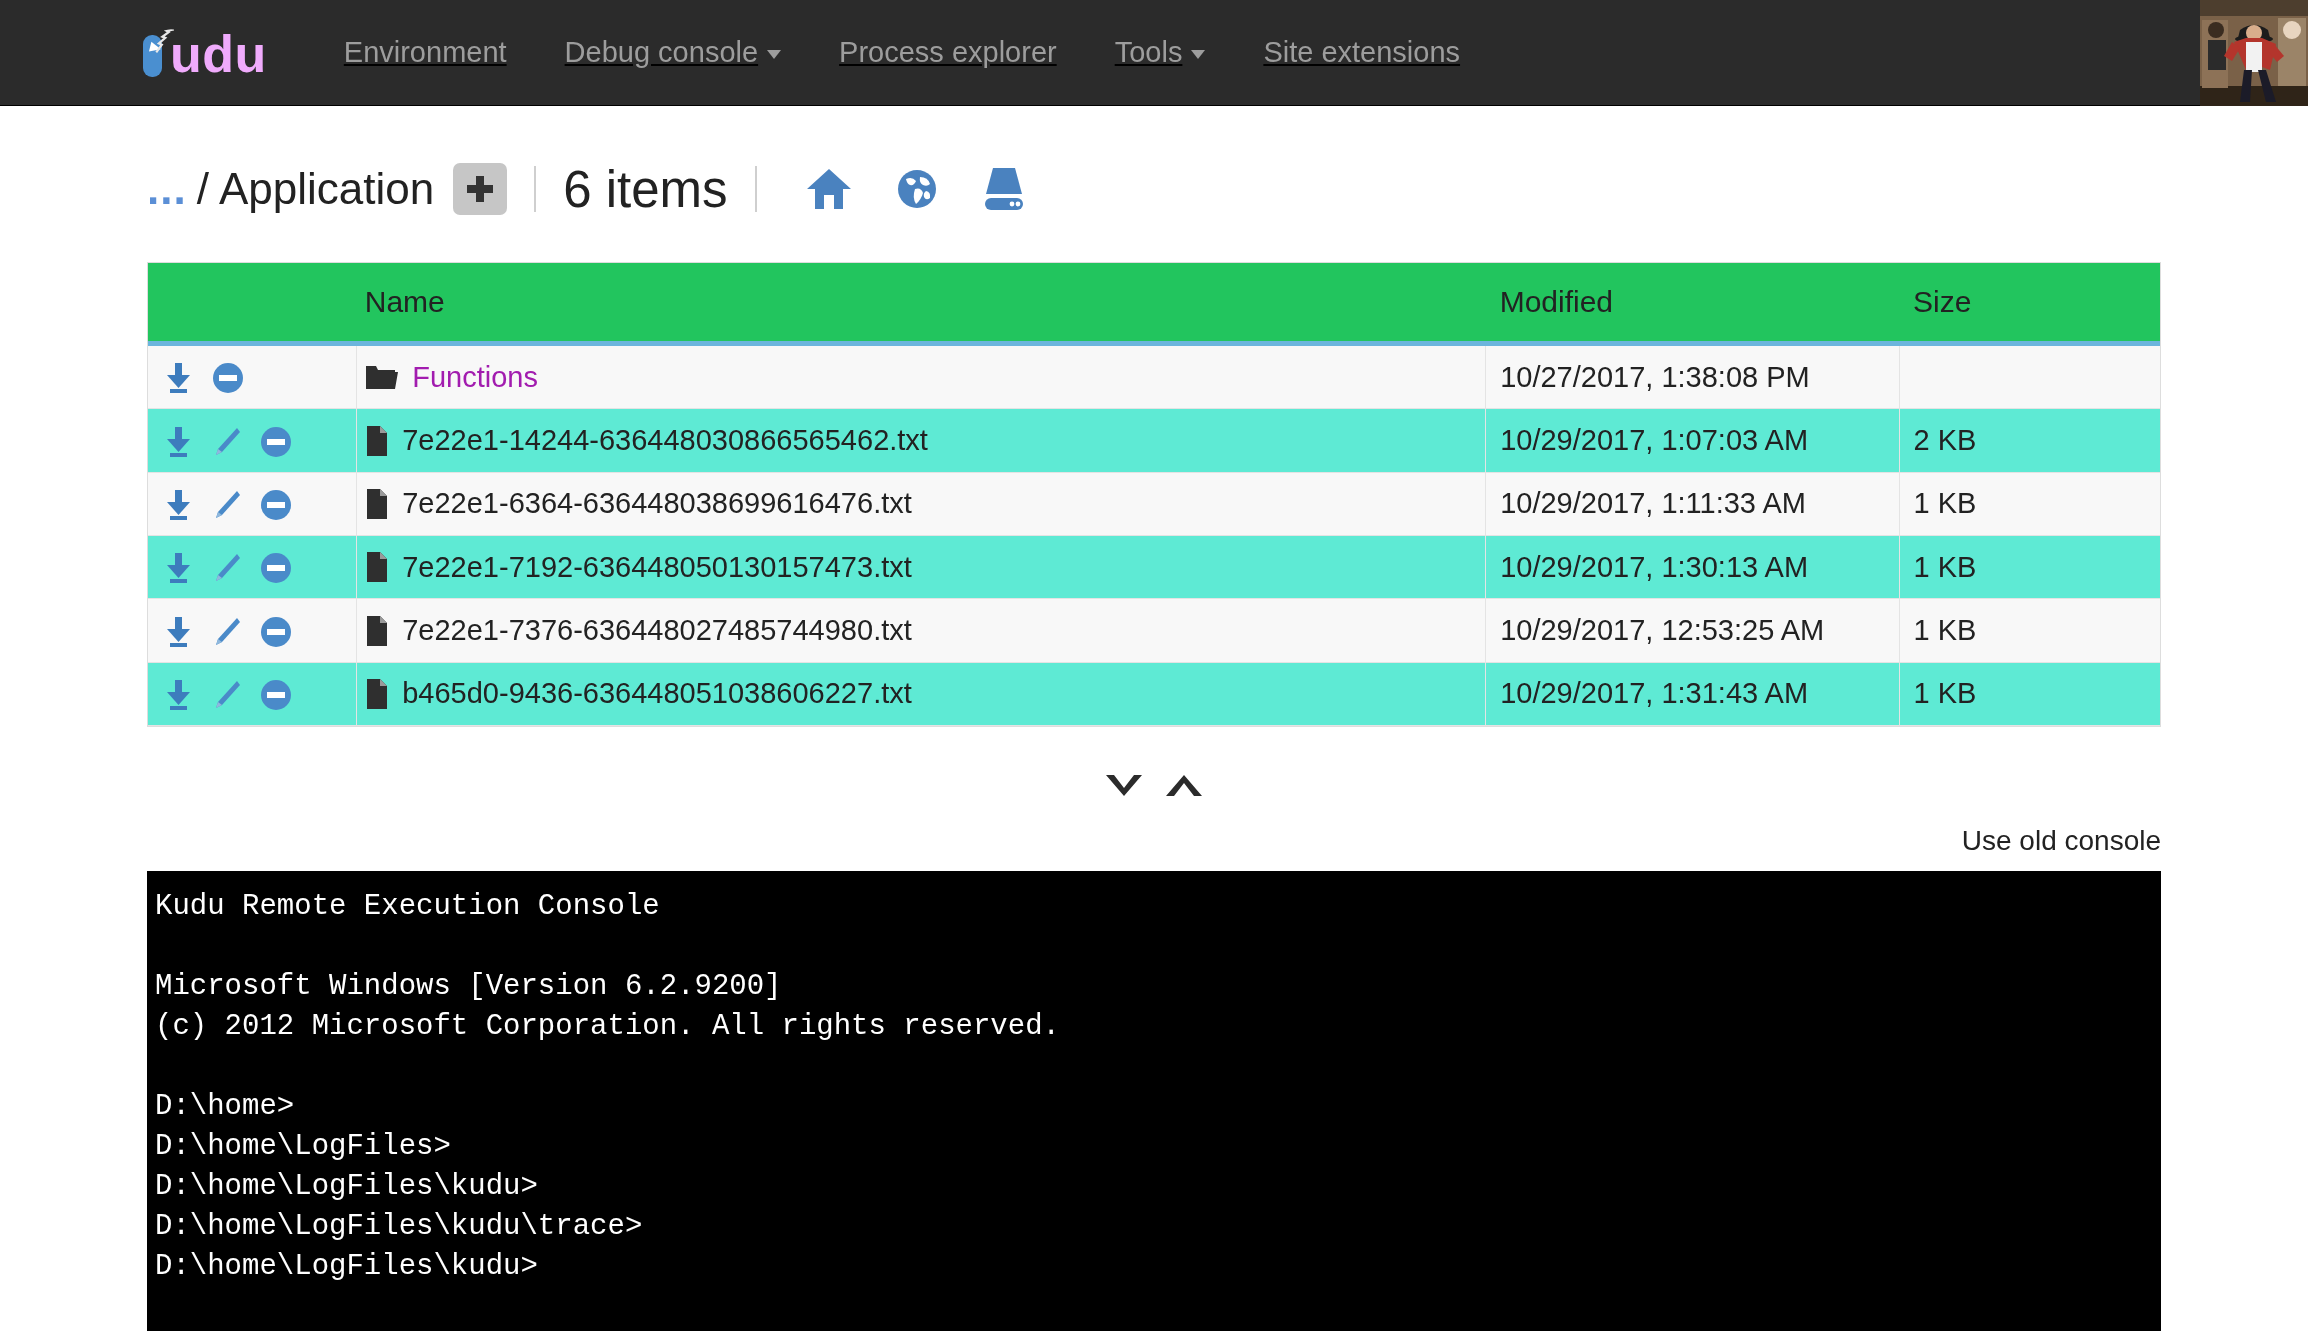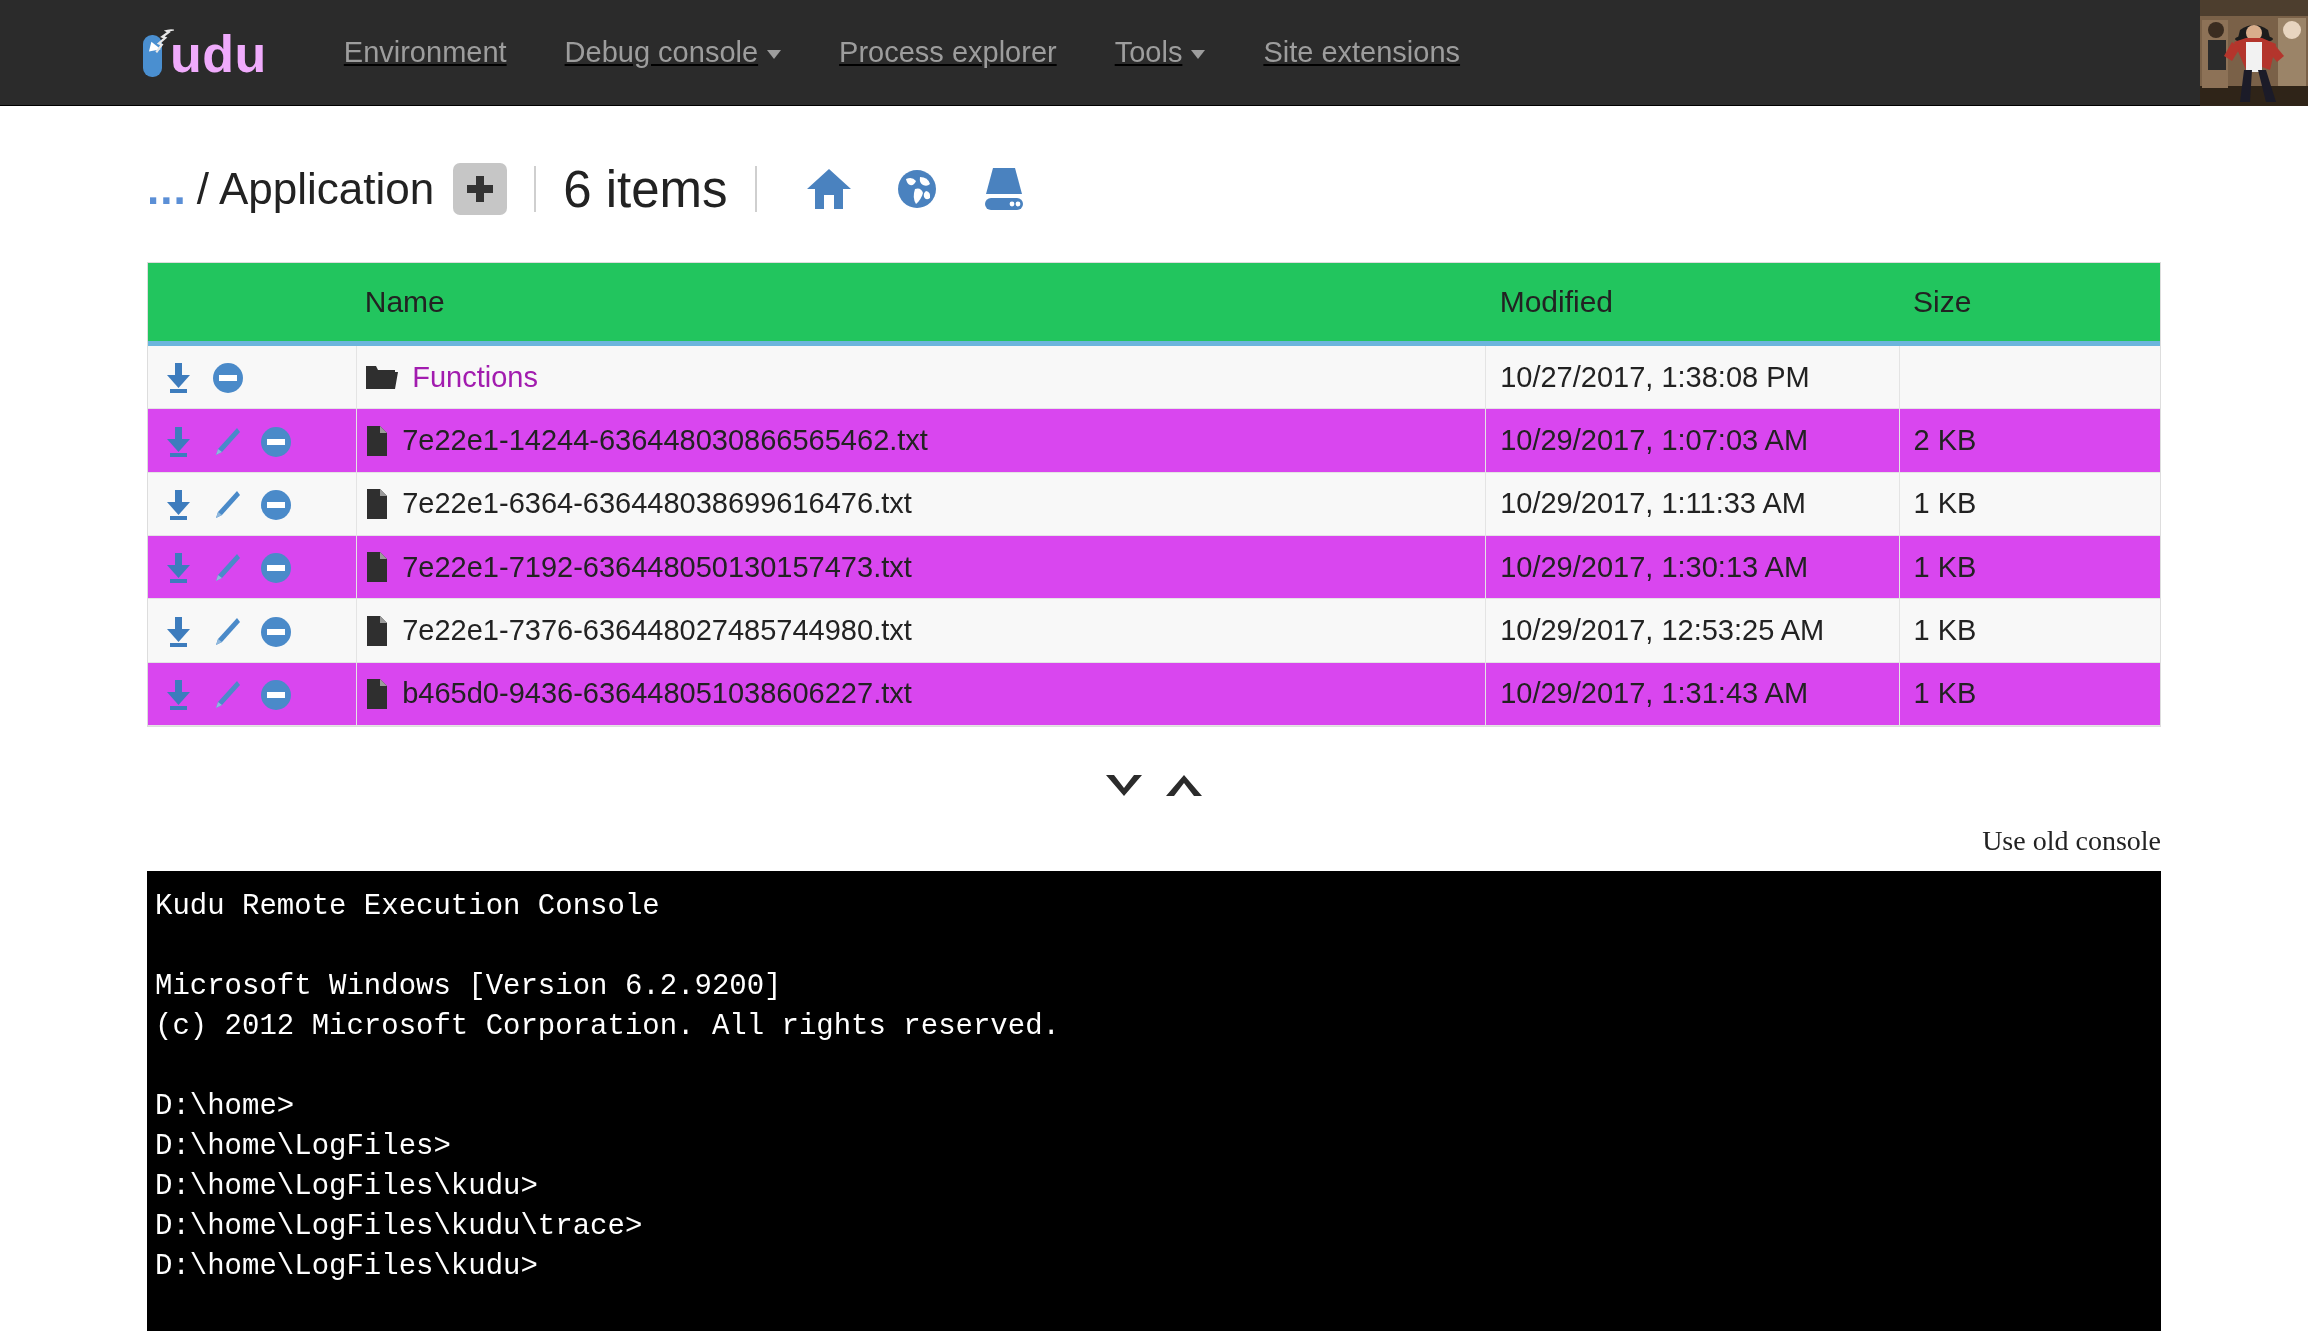--- a/index.html
+++ b/index.html
@@ -175,21 +175,21 @@
     color: #222;
     padding: 22px 0 22px 0;
     font-size: 30px;
     border-bottom: 5px solid #6cb5dd;
   }
   th.col-actions { width: 208px; }
   th.col-name { width: 1125px; padding-left: 8px !important; }
   th.col-modified { width: 412px; padding-left: 14px !important; }
   th.col-size { width: 260px; padding-left: 14px !important; }
 
-  table.files tbody tr { background: #d946ef; }
+  table.files tbody tr { background: #5eead4; }
   table.files tbody tr.alt { background: #f8f8f8; }
   table.files tbody td {
     padding: 14px 0;
     border-bottom: 1px solid #e4e4e4;
     vertical-align: middle;
     color: #222;
     font-size: 29px;
     height: 62px;
   }
   td.actions {
@@ -227,21 +227,20 @@
     margin-top: 42px;
     gap: 16px;
   }
   .chev { cursor: pointer; display: flex; }
 
   
   .old-console-row {
     display: flex;
     justify-content: flex-end;
     margin: 22px 147px 0 0;
-    font-family: Liberation Serif, serif;
   }
   .old-console-link {
     color: #222;
     font-size: 28px;
     text-decoration: none;
     cursor: pointer;
   }
 
   
   .console {

